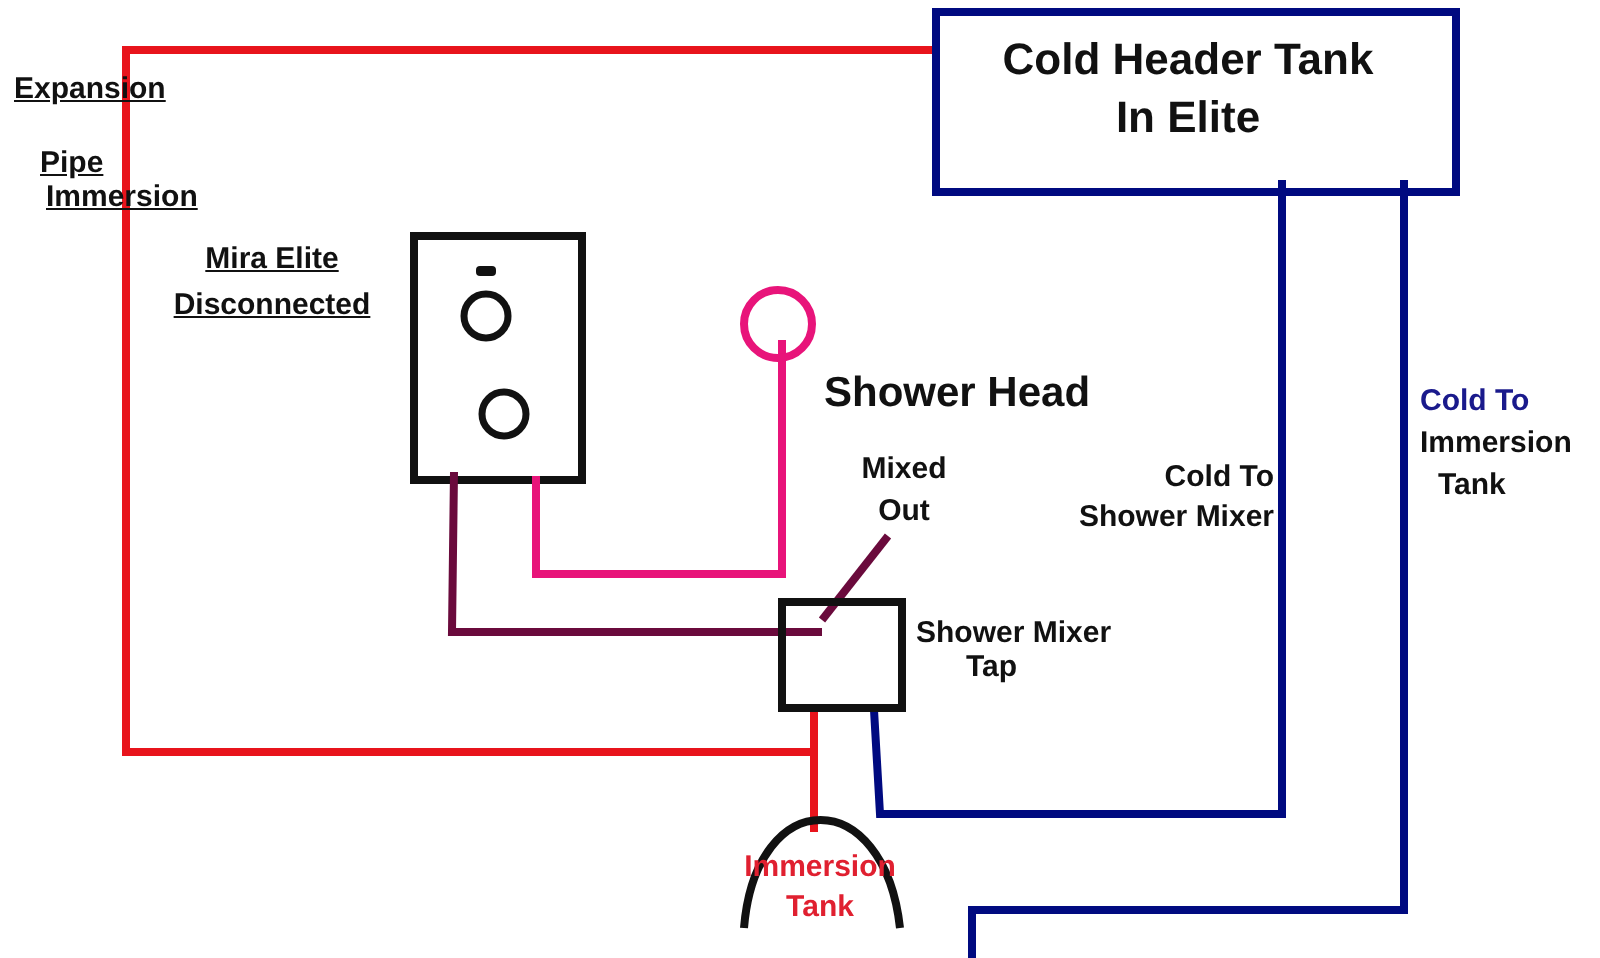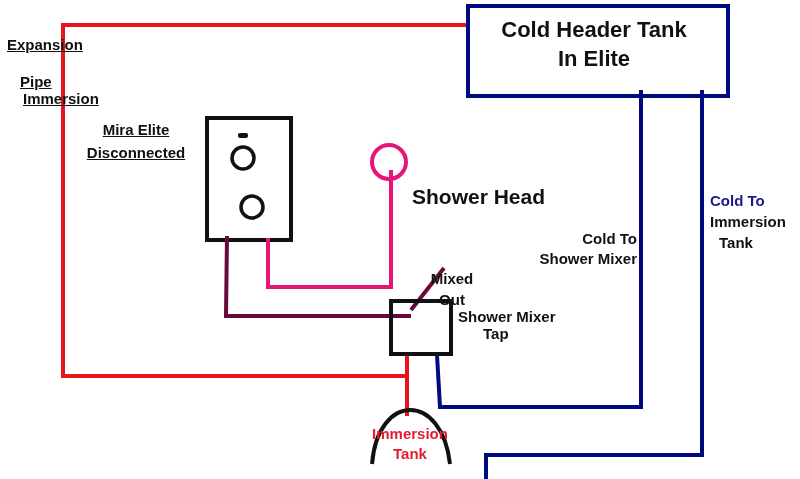--- a/index.html
+++ b/index.html
@@ -53,21 +53,21 @@
   <div>In Elite</div>
 </div>
 
 <div class="lbl sm center" style="left:66px; top:118px; width:140px; line-height:23px;text-decoration:underline;">
   <div>Mira Elite</div>
   <div>Disconnected</div>
 </div>
 
 <div class="lbl md" style="left:412px; top:152px;margin-top:32px;">Shower Head</div>
 
-<div class="lbl sm center" style="left:420px; top:224px; width:64px; line-height:21px;margin-top:44px;">
+<div class="lbl sm center" style="left:420px; top:224px; width:64px; line-height:21px;">
   <div>Mixed</div>
   <div>Out</div>
 </div>
 
 <div class="lbl sm" style="left:458px; top:308px; line-height:17px;">
   <div>Shower Mixer</div>
   <div style="padding-left:25px;">Tap</div>
 </div>
 
 <div class="lbl sm right" style="left:524px; top:229px; width:113px; line-height:20px;">

